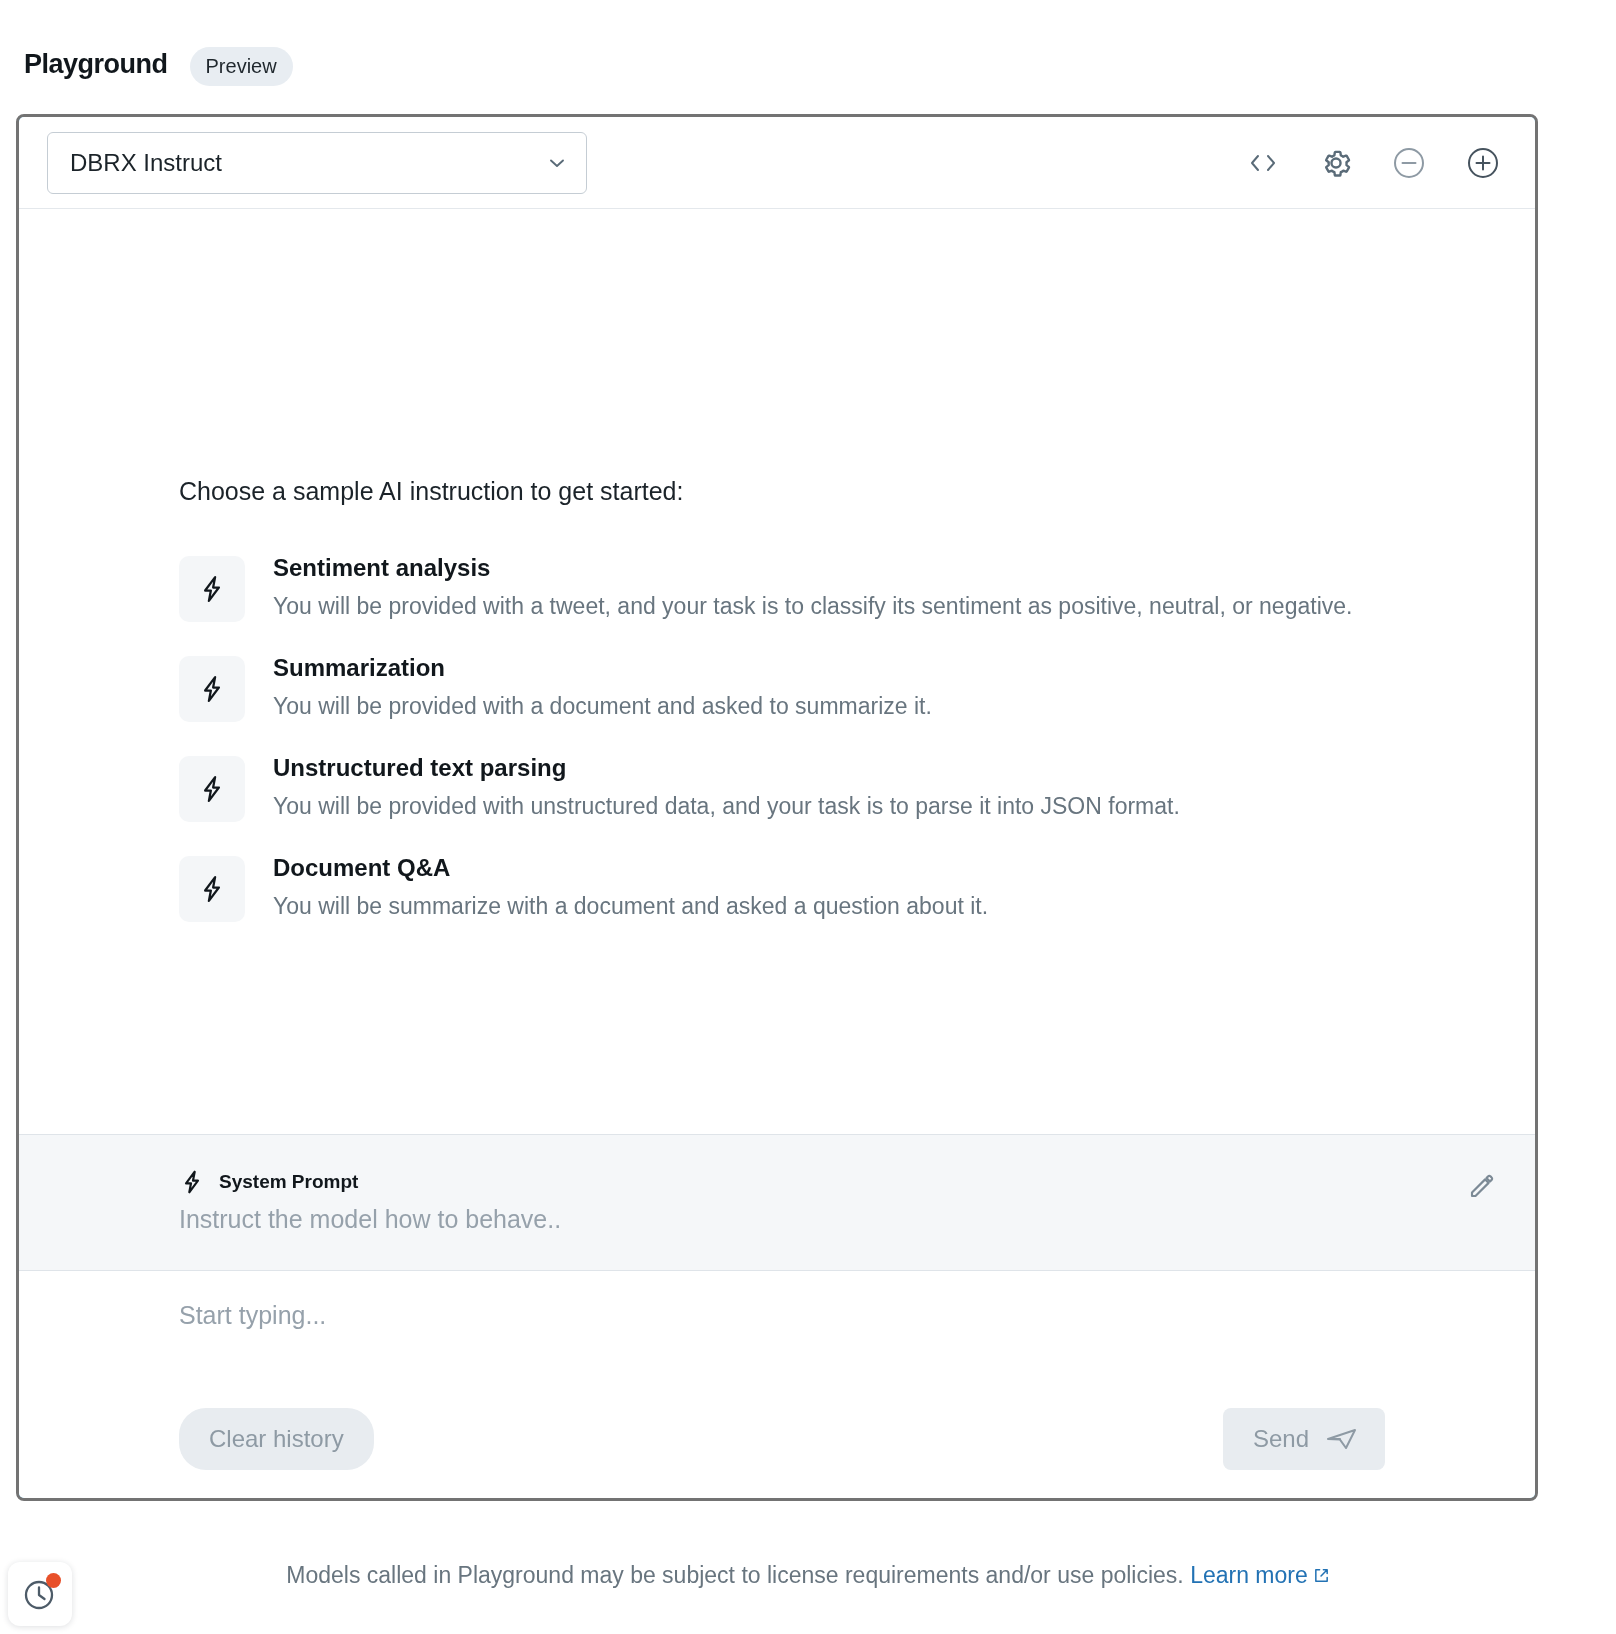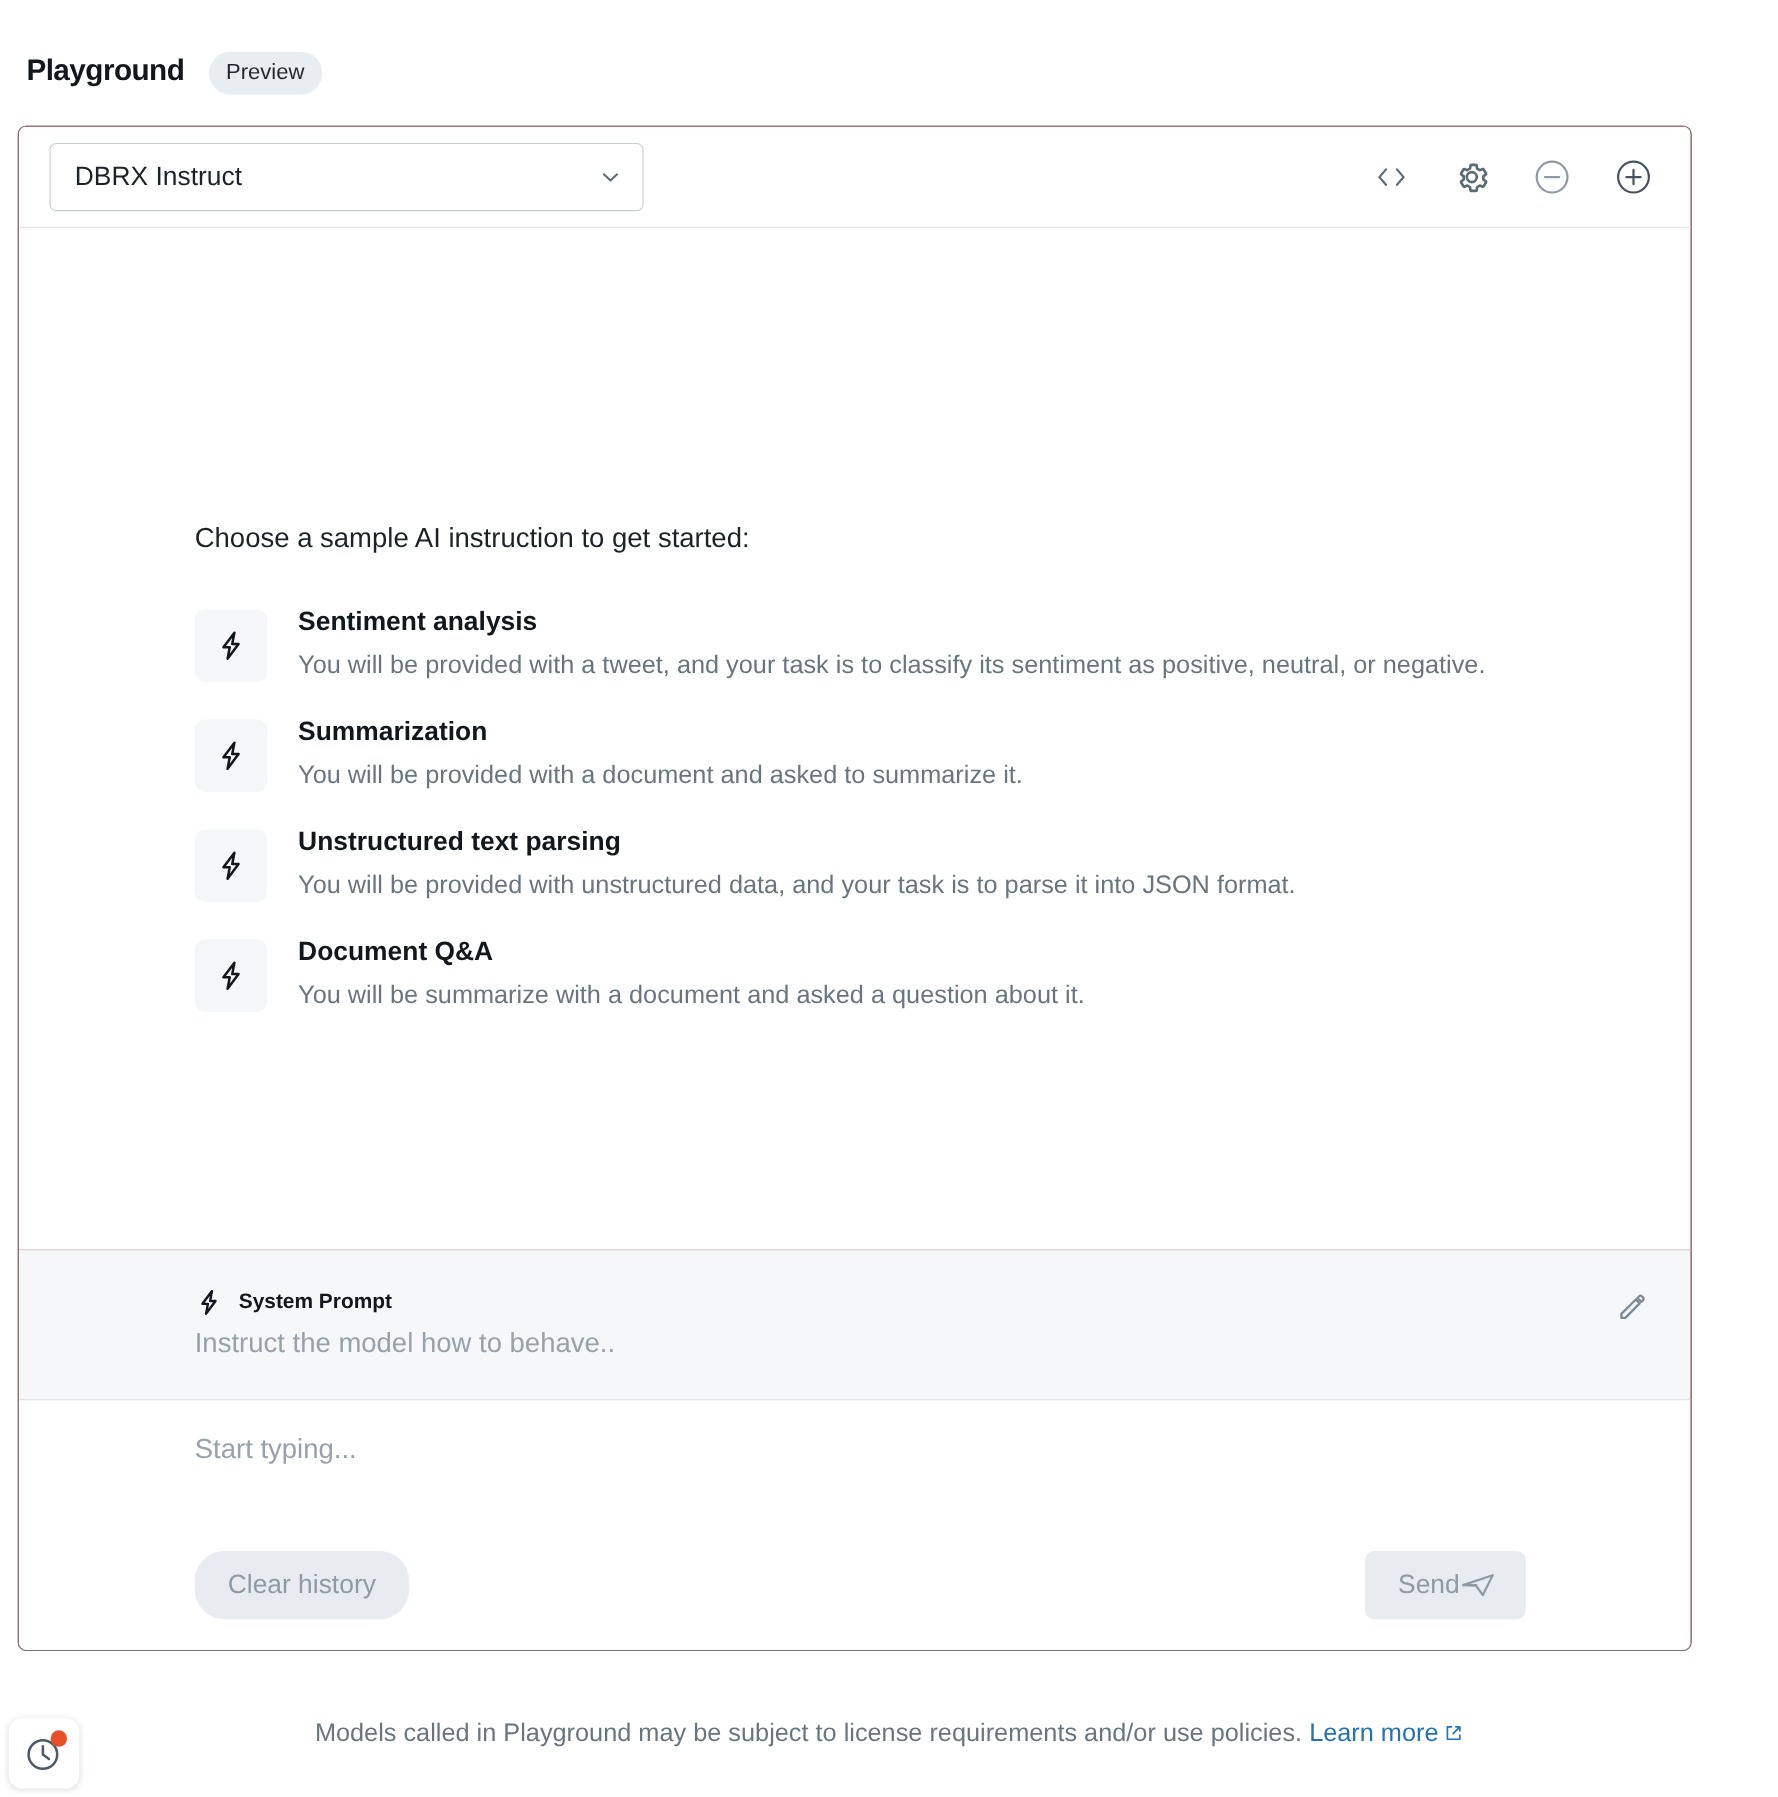--- a/index.html
+++ b/index.html
@@ -23,21 +23,21 @@
   }
   .preview-badge {
     background:#e8edf2; color:#1f272d; font-size:20px; line-height:1;
     padding: 9px 16px 10px; border-radius: 999px; font-weight:400;
     margin-top: 4px;
   }
 
   
   .panel {
     position:absolute; left:16px; top:114px; width:1522px; height:1387px;
-    border:1px solid #737373; border-radius:8px; background:#b91c1c;
+    border:3px solid #737373; border-radius:8px; background:#7dd3fc;
     display:flex; flex-direction:column; overflow:hidden;
   }
 
   
   .toolbar {
     height: 92px; flex:0 0 92px; display:flex; align-items:center;
     padding: 0 28px 0 28px; border-bottom: 1px solid #e4e8ec; background:#fff;
   }
   .model-select {
     width: 540px; height: 62px; border:1px solid #c5cdd4; border-radius:6px;
@@ -104,21 +104,21 @@
     display:flex; align-items:center; justify-content:space-between;
   }
   .btn {
     border:none; border-radius:8px; background:#e8ecf0; color:#8e9aa4;
     font-family: "Liberation Sans", sans-serif;
     cursor:default;
   }
   .btn-clear { height:62px; padding: 0 30px; font-size:24px;border-radius:27px; }
   .btn-send {
     height:62px; padding: 0 26px 0 30px; font-size:24px;
-    display:flex; align-items:center; 
+    display:flex; align-items:center; gap:16px;
   }
 
   
   .footer {
     position:absolute; left:0; right:0; bottom:0; height:117px;
     display:flex; align-items:center; justify-content:center;
     background:#fff;
   }
   .footer-text { font-size:23px; color:#68757f; }
   .footer-link { color:#2272b4; text-decoration:none; }

